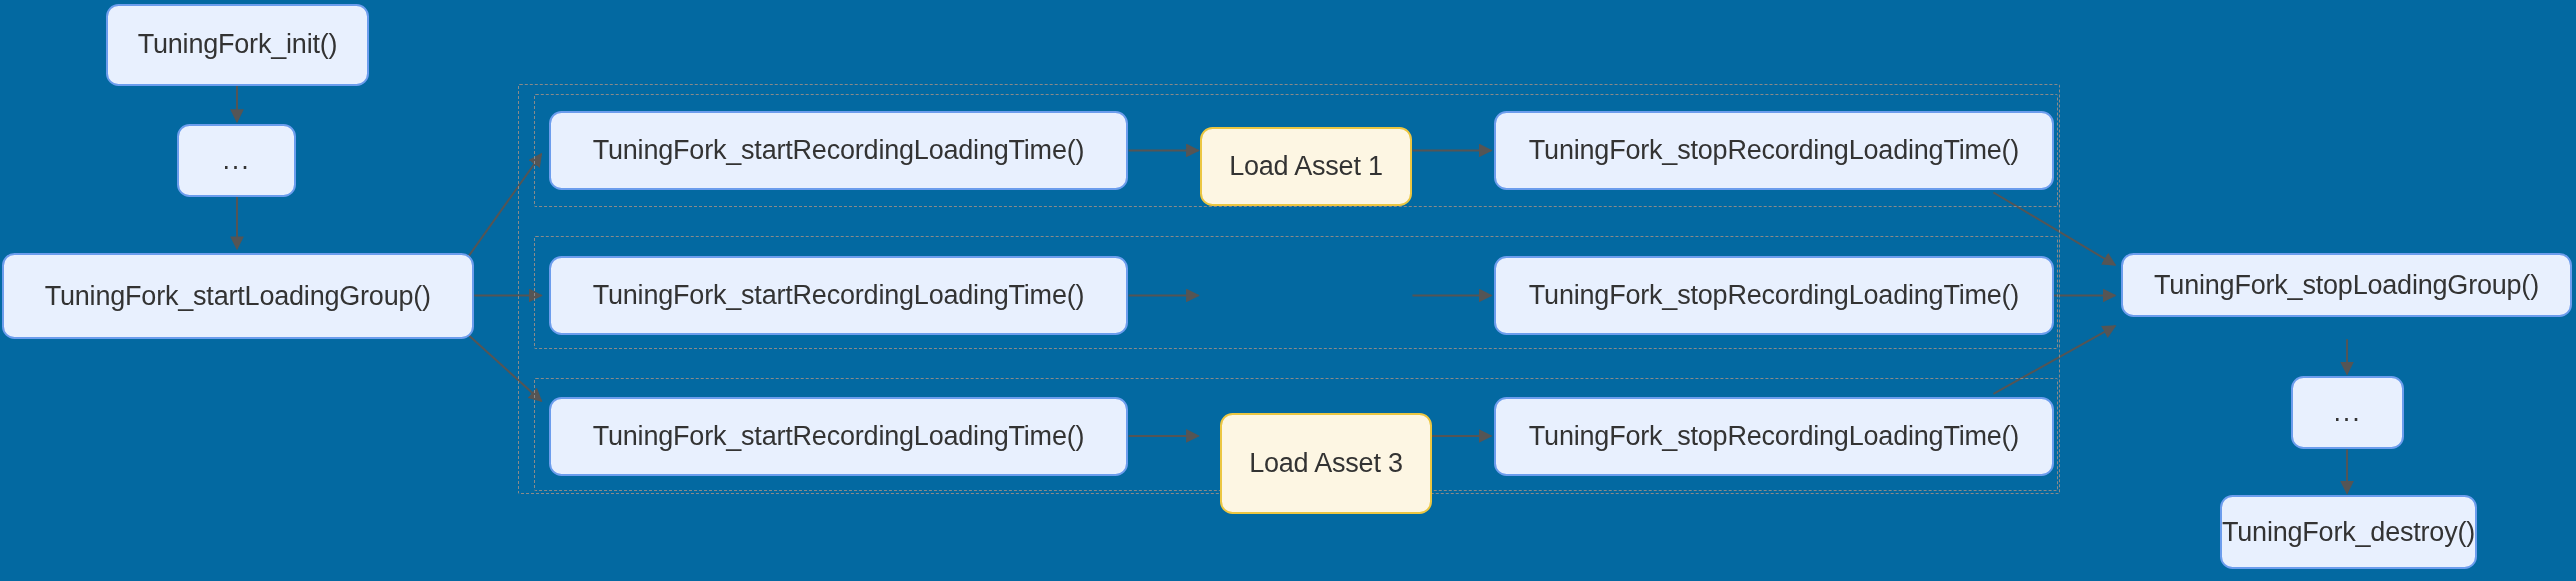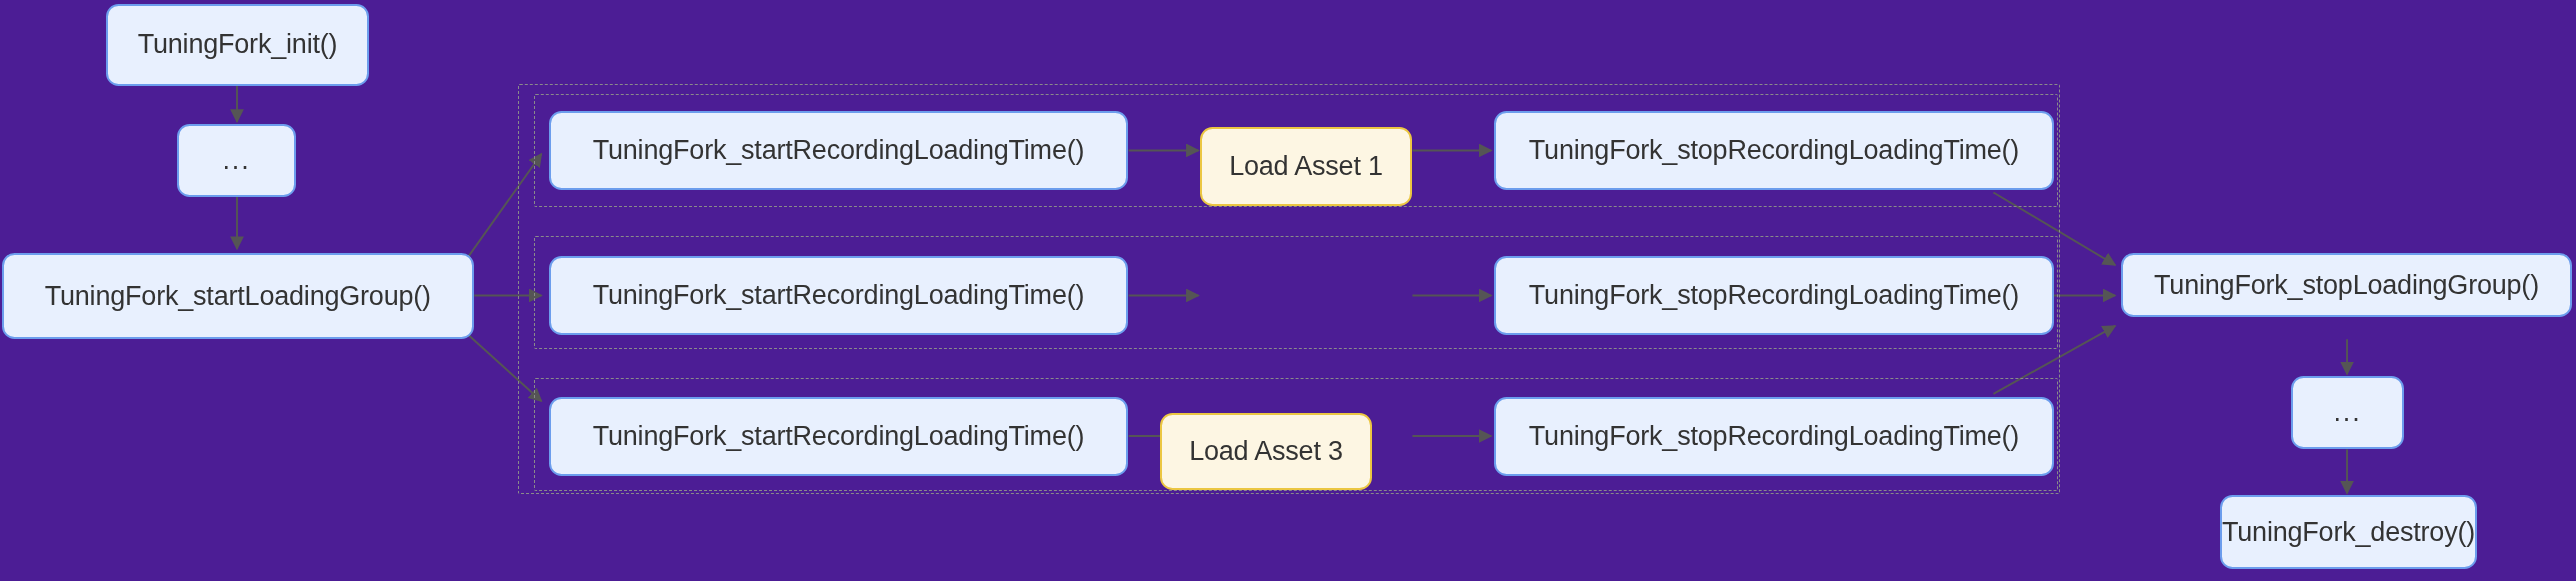--- a/index.html
+++ b/index.html
@@ -1,17 +1,17 @@
 <!DOCTYPE html>
 <html style="font-size:14.3px"><head>
 <meta charset="utf-8">
 <style>
   html,body{margin:0;padding:0;background:#ffffff;}
   body{width:2576px;height:581px;font-family:"Liberation Sans",sans-serif;overflow:hidden;}
-  #canvas{position:relative;width:2576px;height:581px;background:#4c1d95;}
+  #canvas{position:relative;width:2576px;height:581px;background:#0369a1;}
 
   svg.edges{position:absolute;left:0;top:0;width:2576px;height:581px;pointer-events:none;}
 
   .node{
     position:absolute;
     box-sizing:border-box;
     display:flex;align-items:center;justify-content:center;
     border-radius:12.5px;
     font-size:27px;
     color:#333333;
@@ -92,21 +92,21 @@
   <div class="group-inner" style="left:534px;top:378px;width:1524px;height:113px;"></div>
 
   <div class="node blue" style="left:549px;top:111px;width:579px;height:79px;">TuningFork_startRecordingLoadingTime()</div>
   <div class="node yellow" style="left:1200px;top:111px;width:212px;height:79px;">Load Asset 1</div>
   <div class="node blue" style="left:1494px;top:111px;width:560px;height:79px;">TuningFork_stopRecordingLoadingTime()</div>
 
   <div class="node blue" style="left:549px;top:256px;width:579px;height:79px;">TuningFork_startRecordingLoadingTime()</div>
   <div class="node blue" style="left:1494px;top:256px;width:560px;height:79px;">TuningFork_stopRecordingLoadingTime()</div>
 
   <div class="node blue" style="left:549px;top:397px;width:579px;height:79px;">TuningFork_startRecordingLoadingTime()</div>
-  <div class="node yellow" style="left:1160px;top:397px;width:212px;height:77px;">Load Asset 3</div>
+  <div class="node yellow" style="left:1220px;top:397px;width:212px;height:101px;">Load Asset 3</div>
   <div class="node blue" style="left:1494px;top:397px;width:560px;height:79px;">TuningFork_stopRecordingLoadingTime()</div>
 
   <div class="node blue" style="left:2121px;top:253px;width:451px;height:64px;">TuningFork_stopLoadingGroup()</div>
 
   <div class="node blue ellipsis" style="left:2291px;top:376px;width:113px;height:73px;">...</div>
 
   <div class="node blue" style="left:2220px;top:495px;width:257px;height:74px;">TuningFork_destroy()</div>
 
 </div>
 

